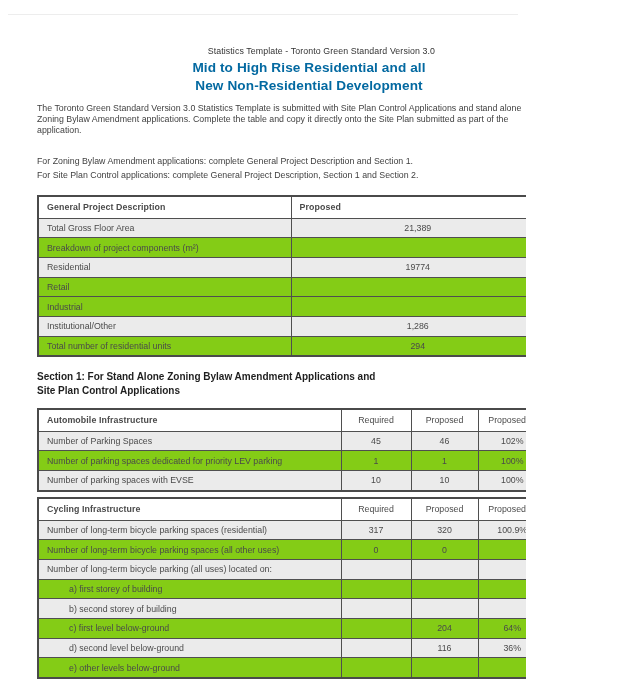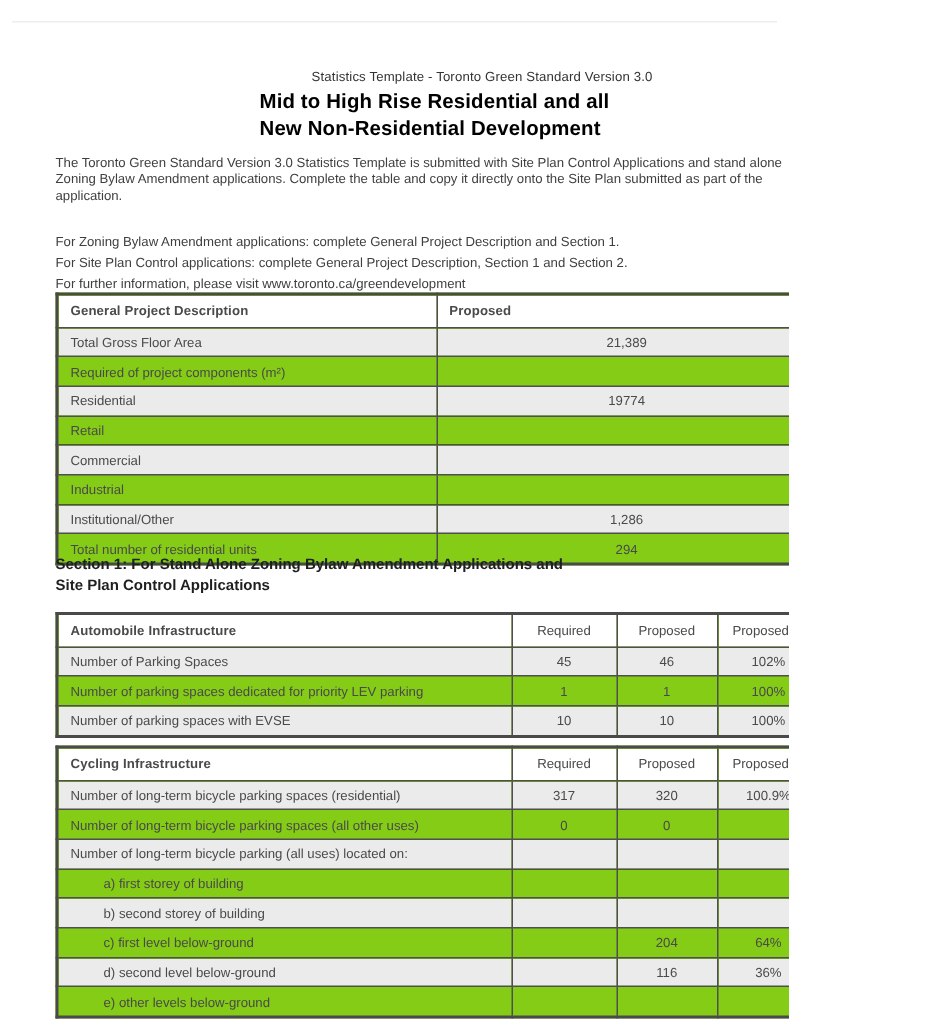--- a/index.html
+++ b/index.html
@@ -15,22 +15,22 @@
     position: absolute; top: 14px; left: 8px; right: 8px;
     border-top: 1px solid #ededed;
   }
 
   .tagline {
     position: absolute; top: 46px; right: 91px;
     font-size: 8.8px; color: #333; letter-spacing: 0.1px;
   }
   .doc-title {
     position: absolute; top: 59px; right: 81px; width: 272px;
-    text-align: left; font-weight: bold; font-size: 13.6px;
-    line-height: 18px; color: #000000; letter-spacing: 0.1px;
+    text-align: center; font-weight: bold; font-size: 13.6px;
+    line-height: 18px; color: #0369a1; letter-spacing: 0.1px;
   }
 
   .intro { position: absolute; top: 103px; left: 37px; width: 509px; }
   .intro p { margin: 0 0 3px 0; font-size: 8.8px; line-height: 11px; color: #3f3f3f; }
   .intro p.lead { margin-bottom: 20px; }
 
   .section-heading {
     position: absolute; top: 370px; left: 37px; width: 509px;
     font-weight: bold; font-size: 10px; line-height: 14px; color: #1f1f1f;
   }
@@ -77,21 +77,20 @@
 
   <div class="doc-title">
     <div>Mid to High Rise Residential and all</div>
     <div>New Non-Residential Development</div>
   </div>
 
   <div class="intro">
     <p class="lead">The Toronto Green Standard Version 3.0 Statistics Template is submitted with Site Plan Control Applications and stand alone Zoning Bylaw Amendment applications. Complete the table and copy it directly onto the Site Plan submitted as part of the application.</p>
     <p>For Zoning Bylaw Amendment applications: complete General Project Description and Section 1.</p>
     <p>For Site Plan Control applications: complete General Project Description, Section 1 and Section 2.</p>
-    <p>For further information, please visit www.toronto.ca/greendevelopment</p>
   </div>
 
   <table class="doc" id="tbl-general">
     <colgroup>
         <col style="width:253px">
         <col style="width:254px">
       </colgroup>
     <thead>
       <tr>
         <th class="tbl-title">General Project Description</th>
@@ -99,38 +98,34 @@
       </tr>
     </thead>
     <tbody>
 
         <tr class="shaded">
           <td class="lbl">Total Gross Floor Area</td>
           <td class="val">21,389</td>
         </tr>
 
         <tr>
-          <td class="lbl">Required of project components (m²)</td>
+          <td class="lbl">Breakdown of project components (m²)</td>
           <td class="val"></td>
         </tr>
 
         <tr class="shaded">
           <td class="lbl">Residential</td>
           <td class="val">19774</td>
         </tr>
 
         <tr>
           <td class="lbl">Retail</td>
           <td class="val"></td>
         </tr>
 
-        <tr class="shaded">
-          <td class="lbl">Commercial</td>
-          <td class="val"></td>
-        </tr>
 
         <tr>
           <td class="lbl">Industrial</td>
           <td class="val"></td>
         </tr>
 
         <tr class="shaded">
           <td class="lbl">Institutional/Other</td>
           <td class="val">1,286</td>
         </tr>

